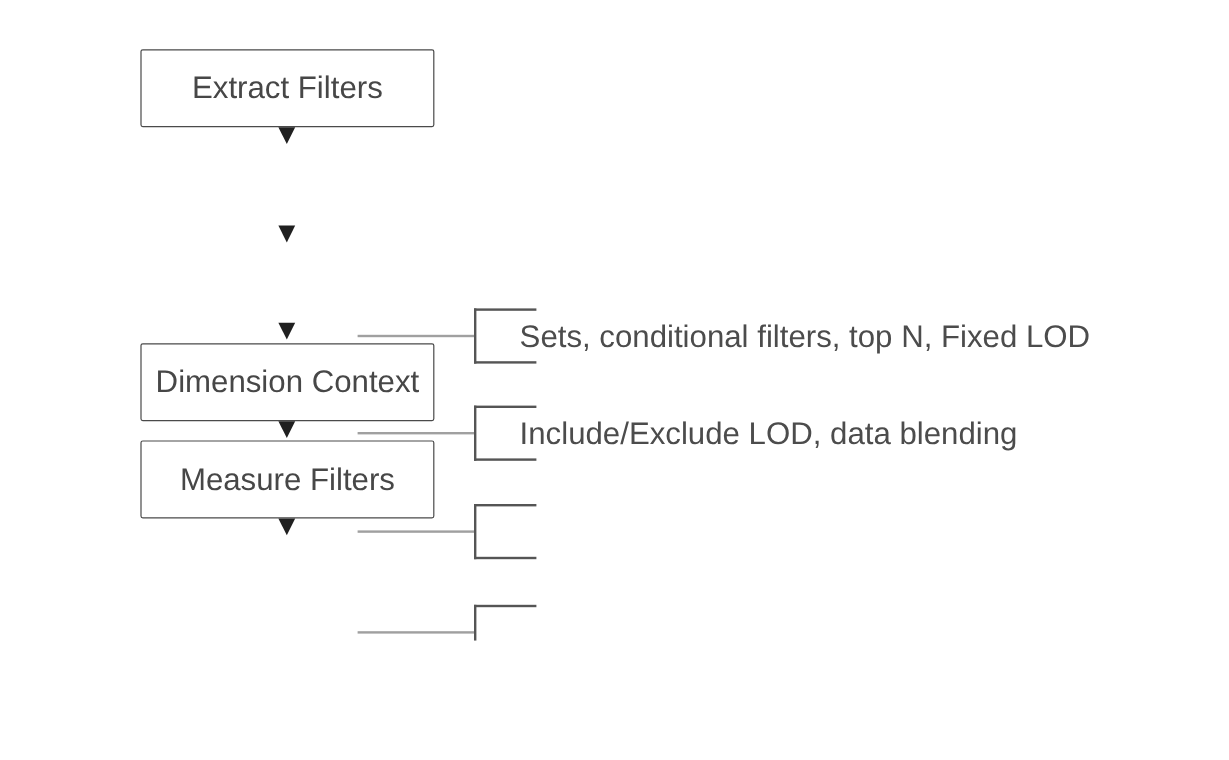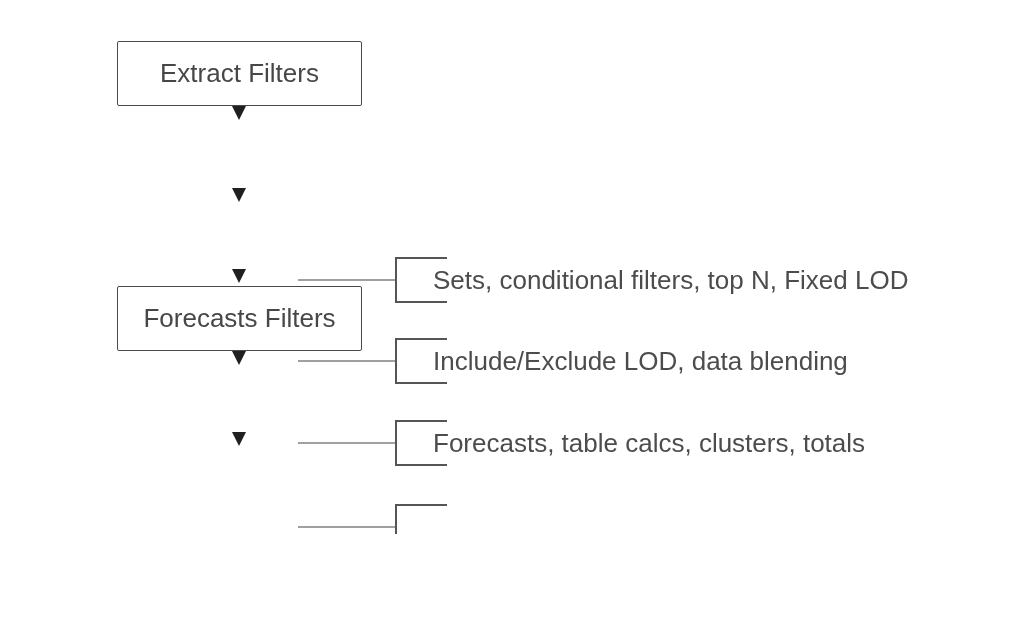--- a/index.html
+++ b/index.html
@@ -84,21 +84,24 @@
 </style>
 </head>
 <body>
 
 <div class="canvas">
 
   <div class="flow-box" style="top:41px">
     <span class="box-label">Extract Filters</span>
   </div>
   <div class="flow-box" style="top:286px">
-    <span class="box-label">Forecasts Filters</span>
+    <span class="box-label">Dimension Context</span>
+  </div>
+  <div class="flow-box" style="top:367px">
+    <span class="box-label">Measure Filters</span>
   </div>
 
   <div class="flow-arrow" style="top:106px"></div>
   <div class="flow-arrow" style="top:188px"></div>
   <div class="flow-arrow" style="top:269px"></div>
   <div class="flow-arrow" style="top:351px"></div>
   <div class="flow-arrow" style="top:432px"></div>
 
   <div class="annotation-row" style="top:338px">
     <div class="connector-line"></div>
@@ -106,20 +109,19 @@
     <span class="annotation-label">Include/Exclude LOD, data blending</span>
   </div>
   <div class="annotation-row" style="top:257px">
     <div class="connector-line"></div>
     <div class="bracket"></div>
     <span class="annotation-label">Sets, conditional filters, top N, Fixed LOD</span>
   </div>
   <div class="annotation-row" style="top:420px">
     <div class="connector-line"></div>
     <div class="bracket"></div>
-    <span class="annotation-label">Forecasts, table calcs, clusters, totals</span>
   </div>
   <div class="annotation-row" style="top:504px">
     <div class="connector-line"></div>
     <div class="bracket"></div>
   </div>
 
 </div>
 
 </body></html>

